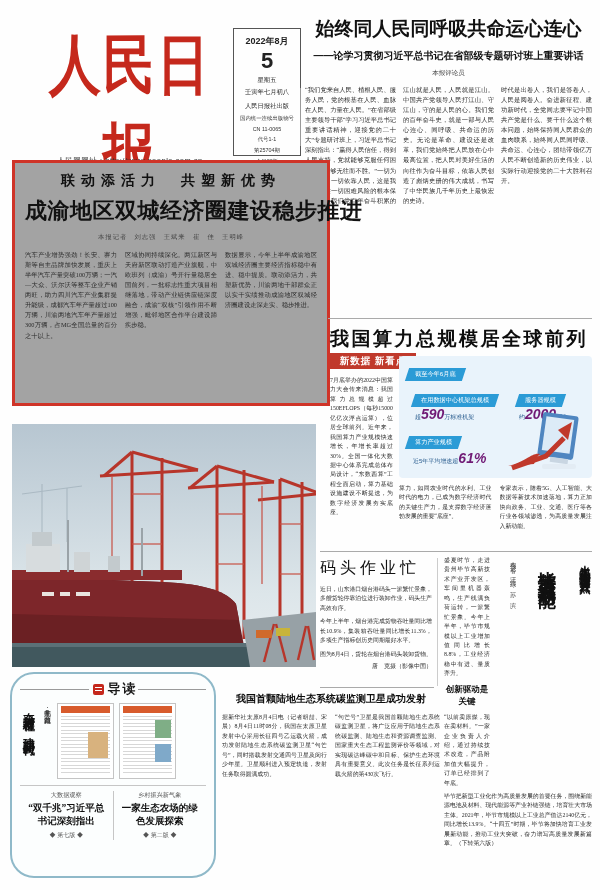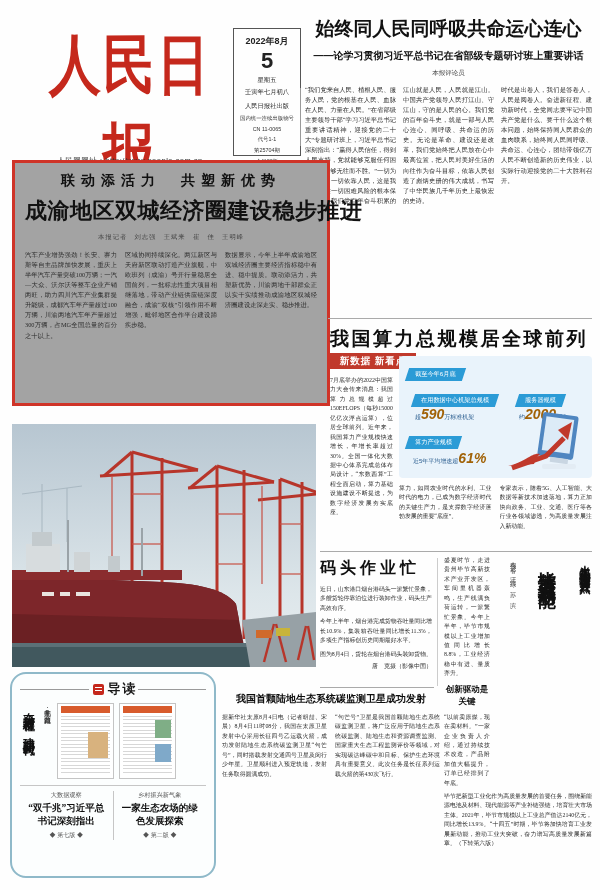--- a/index.html
+++ b/index.html
@@ -32,33 +32,33 @@
   .cy-kicker{font-size:14px;font-weight:900;letter-spacing:6px;text-align:center;color:#111;margin-top:9px;}
   .cy-title{font-size:22px;font-weight:900;text-align:center;color:#111;margin-top:6px;letter-spacing:.5px;white-space:nowrap;}
   .cy-by{font-size:6.3px;color:#444;text-align:center;margin-top:7px;letter-spacing:1px;}
   
   .sl-title{font-size:19px;font-weight:900;letter-spacing:2.5px;color:#0d0d0d;white-space:nowrap;}
   .badge{background:#c0392b;color:#fff;font-weight:700;font-size:9.5px;text-align:center;letter-spacing:1px;}
   .graphic{background:#e9f3fb;border-radius:4px;}
   .gtab{background:#2b9bd6;color:#fff;font-size:6.2px;padding:2px 8px;transform:skewX(-18deg);display:inline-block;}
   .gtab>span{display:inline-block;transform:skewX(18deg);white-space:nowrap;}
   .gval{font-size:6px;color:#2a5d8f;white-space:nowrap;}
-  .gval b{font-size:14px;color:#a16207;font-style:italic;}
-  
-  .mt-title{font-size:16px;font-weight:700;letter-spacing:4px;color:#111;}
+  .gval b{font-size:14px;color:#701a75;font-style:italic;}
+  
+  .mt-title{font-size:16px;font-weight:400;letter-spacing:4px;color:#111;}
   .mt-credit{font-size:6px;color:#333;text-align:right;margin-top:3px;}
   
   .bj-kicker{font-size:11px;font-weight:700;color:#111;letter-spacing:1px;}
   .bj-title{font-size:18px;font-weight:900;color:#111;letter-spacing:2px;}
   .bj-by{font-size:6.2px;color:#444;letter-spacing:2px;}
   .bj-sub{font-size:8.5px;font-weight:800;text-align:center;margin:5px 0;color:#111;}
   
   .sat-title{font-size:10px;font-weight:900;color:#0d0d0d;text-align:center;white-space:nowrap;}
   
-  .dbox{border:2px solid #8fb9c9;border-radius:16px;background:#fcfefe;}
+  .dbox{border:2px solid #8fb9c9;border-radius:24px;background:#fcfefe;}
   .dd-head{display:flex;align-items:center;}
   .dd-head .ln{flex:1;height:1px;background:#9a9a9a;}
   .dd-ico{width:11px;height:11px;background:#c5281c;border-radius:2px;margin:0 4px;position:relative;}
   .dd-ico:before{content:"";position:absolute;left:2px;right:2px;top:3px;height:1.5px;background:#fff;box-shadow:0 3px 0 #fff;}
   .dd-title{font-size:13px;font-weight:900;color:#1a1a1a;letter-spacing:2px;}
   .thumb{width:55px;height:74px;background:#fff;border:1px solid #c4c4c4;position:relative;overflow:hidden;}
   .thumb .band{position:absolute;top:2px;left:3px;right:3px;height:7px;background:#d85b2c;}
   .thumb .lines{position:absolute;top:12px;left:3px;right:3px;bottom:3px;background:repeating-linear-gradient(#d7d7d7 0 1px,transparent 1px 3.5px);}
   .dd-item{flex:1;text-align:center;padding:0 4px;overflow:hidden;}
   .dd-k{font-size:6.2px;color:#555;}

